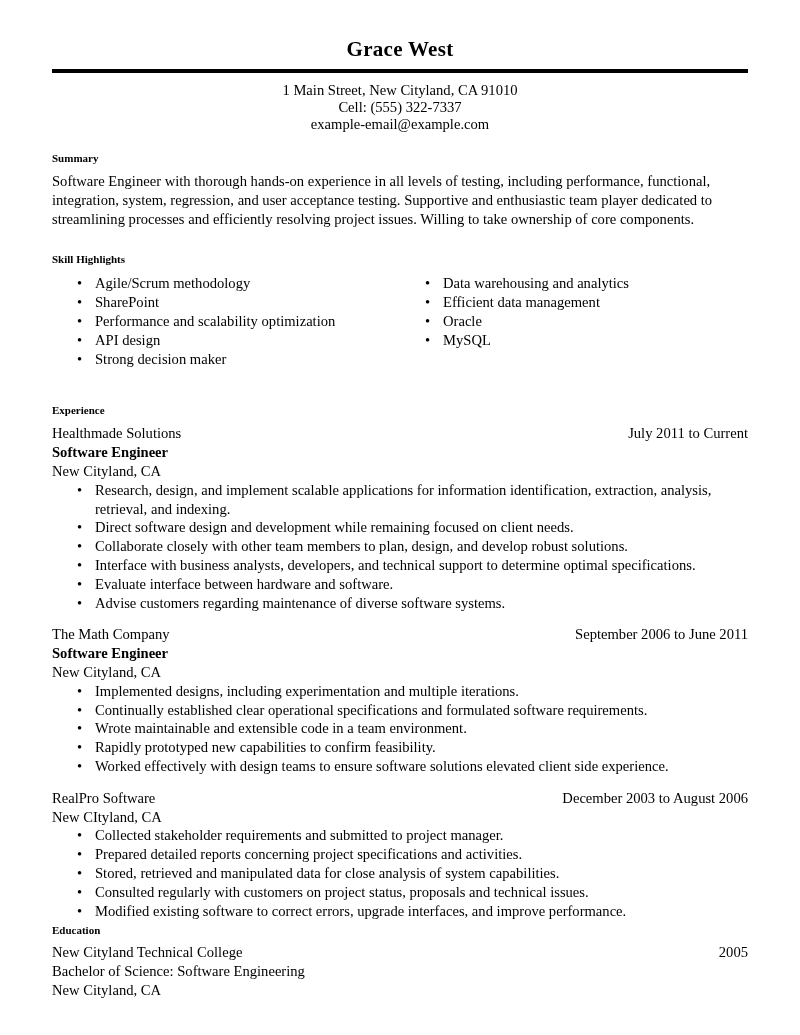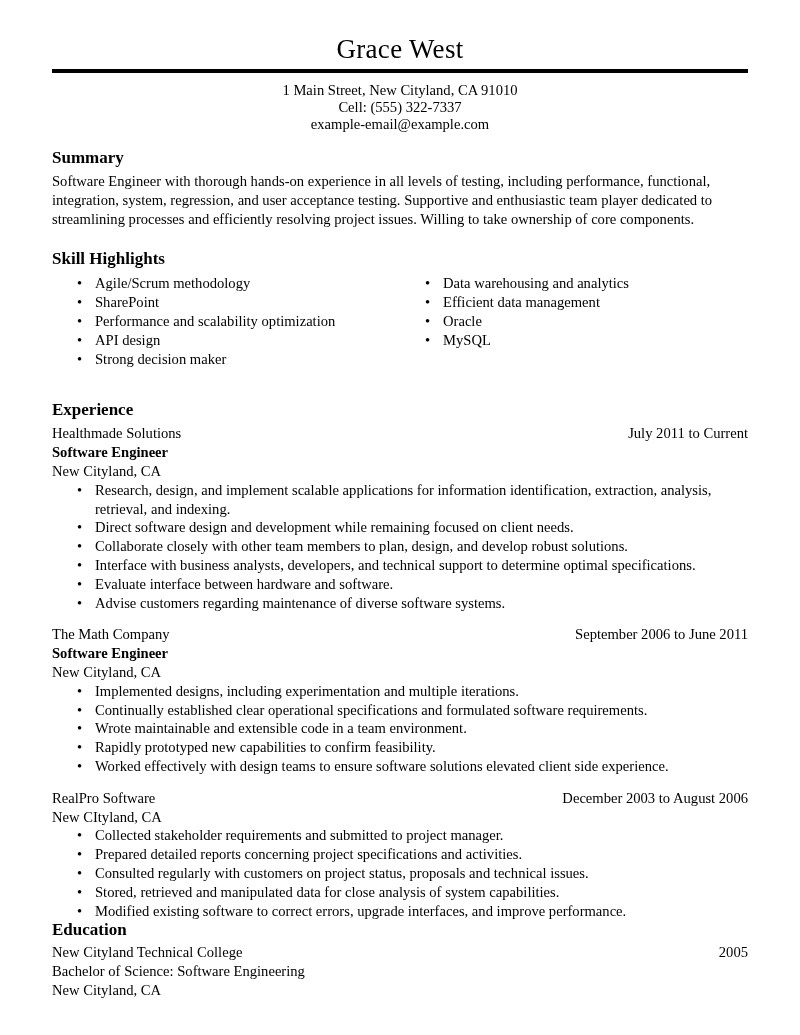--- a/index.html
+++ b/index.html
@@ -11,40 +11,40 @@
     font-family: "Liberation Serif", "DejaVu Serif", serif;
     font-size: 14.6px;
     line-height: 18.8px;
     overflow: hidden;
   }
   .page { padding: 34px 52px 0 52px; }
 
   
   .name {
     text-align: center;
-    font-size: 27px;
-    font-weight: 400;
+    font-size: 21px;
+    font-weight: 700;
     line-height: 30px;
     letter-spacing: 0.3px;
   }
   .rule {
     margin-top: 5px;
     height: 2px;
     border-top: 2.5px solid #000;
     border-bottom: 2px solid #000;
   }
   .contact {
     margin-top: 9px;
     text-align: center;
     line-height: 17px;
   }
 
   
   .section-heading {
-    font-size: 17px;
+    font-size: 11px;
     font-weight: 700;
     line-height: 20px;
     margin: 0;
   }
   .summary-section { margin-top: 15px; }
   .summary-text { margin: 4px 0 0 0; }
 
   .skills-section { margin-top: 21px; }
   .skills-cols { display: flex; margin-top: 5px; }
   .skills-col { width: 50%; }
@@ -143,22 +143,22 @@
 
     <div class="job">
       <div class="job-header">
         <span>RealPro Software</span>
         <span>December 2003 to August 2006</span>
       </div>
       <div>New CItyland, CA</div>
       <ul class="bullets">
         <li>Collected stakeholder requirements and submitted to project manager.</li>
         <li>Prepared detailed reports concerning project specifications and activities.</li>
+        <li>Stored, retrieved and manipulated data for close analysis of system capabilities.</li>
         <li>Consulted regularly with customers on project status, proposals and technical issues.</li>
-        <li>Stored, retrieved and manipulated data for close analysis of system capabilities.</li>
         <li>Modified existing software to correct errors, upgrade interfaces, and improve performance.</li>
       </ul>
     </div>
   </div>
 
   <div class="education-section">
     <h2 class="section-heading">Education</h2>
     <div class="edu-row">
       <span class="bold">New Cityland Technical College</span>
       <span>2005</span>

